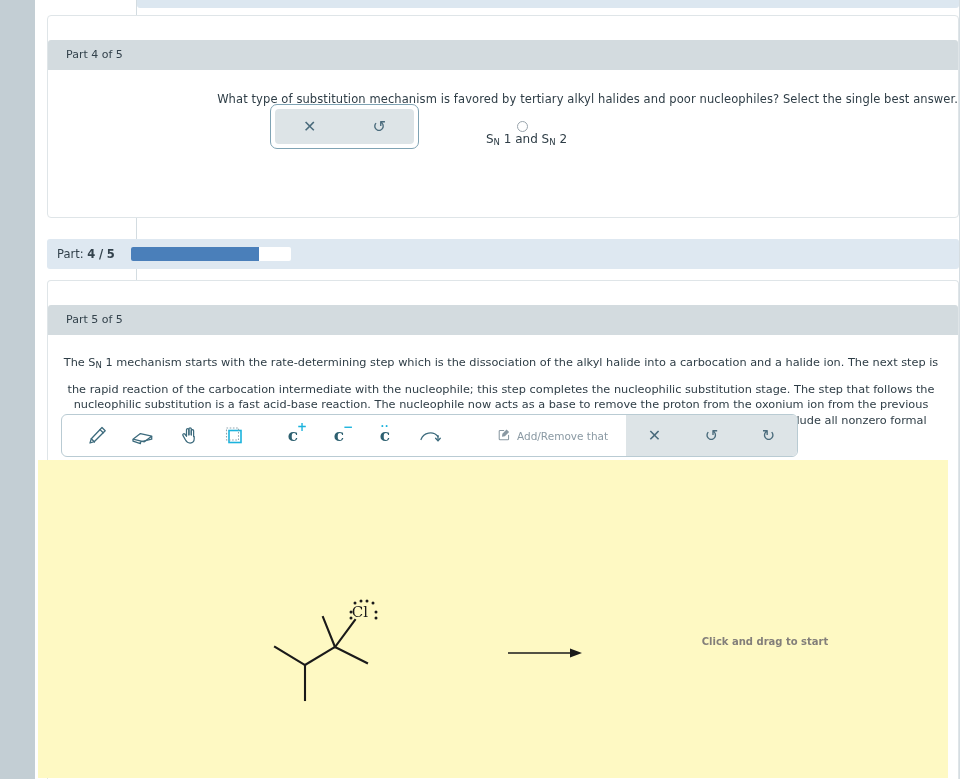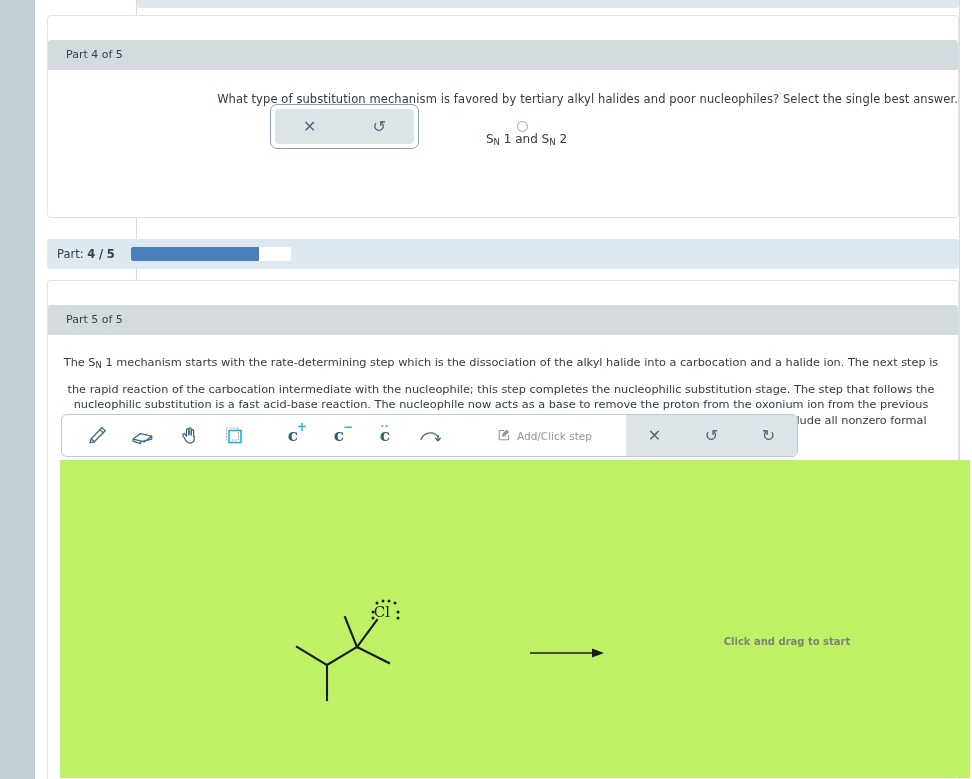--- a/index.html
+++ b/index.html
@@ -256,23 +256,23 @@
     height: 41px;
     background: #dde4e7;
     display: flex;
     align-items: center;
   }
   .tb-right .pill-btn { width: 57px; }
 
   
   #draw-canvas {
     position: absolute;
-    left: 60px; top: 460px;
+    left: 38px; top: 460px;
     width: 910px; height: 318px;
-    background: #bef264;
+    background: #fef9c3;
     overflow: hidden;
   }
   #molecule { position: absolute; left: 225px; top: 135px; }
   #rxn-arrow { position: absolute; left: 470px; top: 185px; }
   .hint {
     position: absolute;
     left: 600px; top: 175px;
     width: 254px;
     text-align: center;
     font-size: 10px;
@@ -392,21 +392,21 @@
     </svg>
   </div>
 
   <div class="addremove">
     <span>
       <svg width="13" height="13" viewBox="0 0 16 16" fill="none" stroke="#8a99a3" stroke-width="1.3" stroke-linecap="round" stroke-linejoin="round">
         <path d="M13 9v4.5a1 1 0 01-1 1H2.5a1 1 0 01-1-1V4a1 1 0 011-1H7"></path>
         <path d="M10.5 1.8l3.2 3.2-5.2 5.2-3.6.5.5-3.6z" fill="#8a99a3" stroke="none"></path>
       </svg>
     </span>
-    <span>Add/Click step</span>
+    <span>Add/Remove that</span>
   </div>
 
   <div class="tb-right">
     <div class="pill-btn">✕</div>
     <div class="pill-btn">↺</div>
     <div class="pill-btn">↻</div>
   </div>
 </div>
 
 <div id="draw-canvas">

